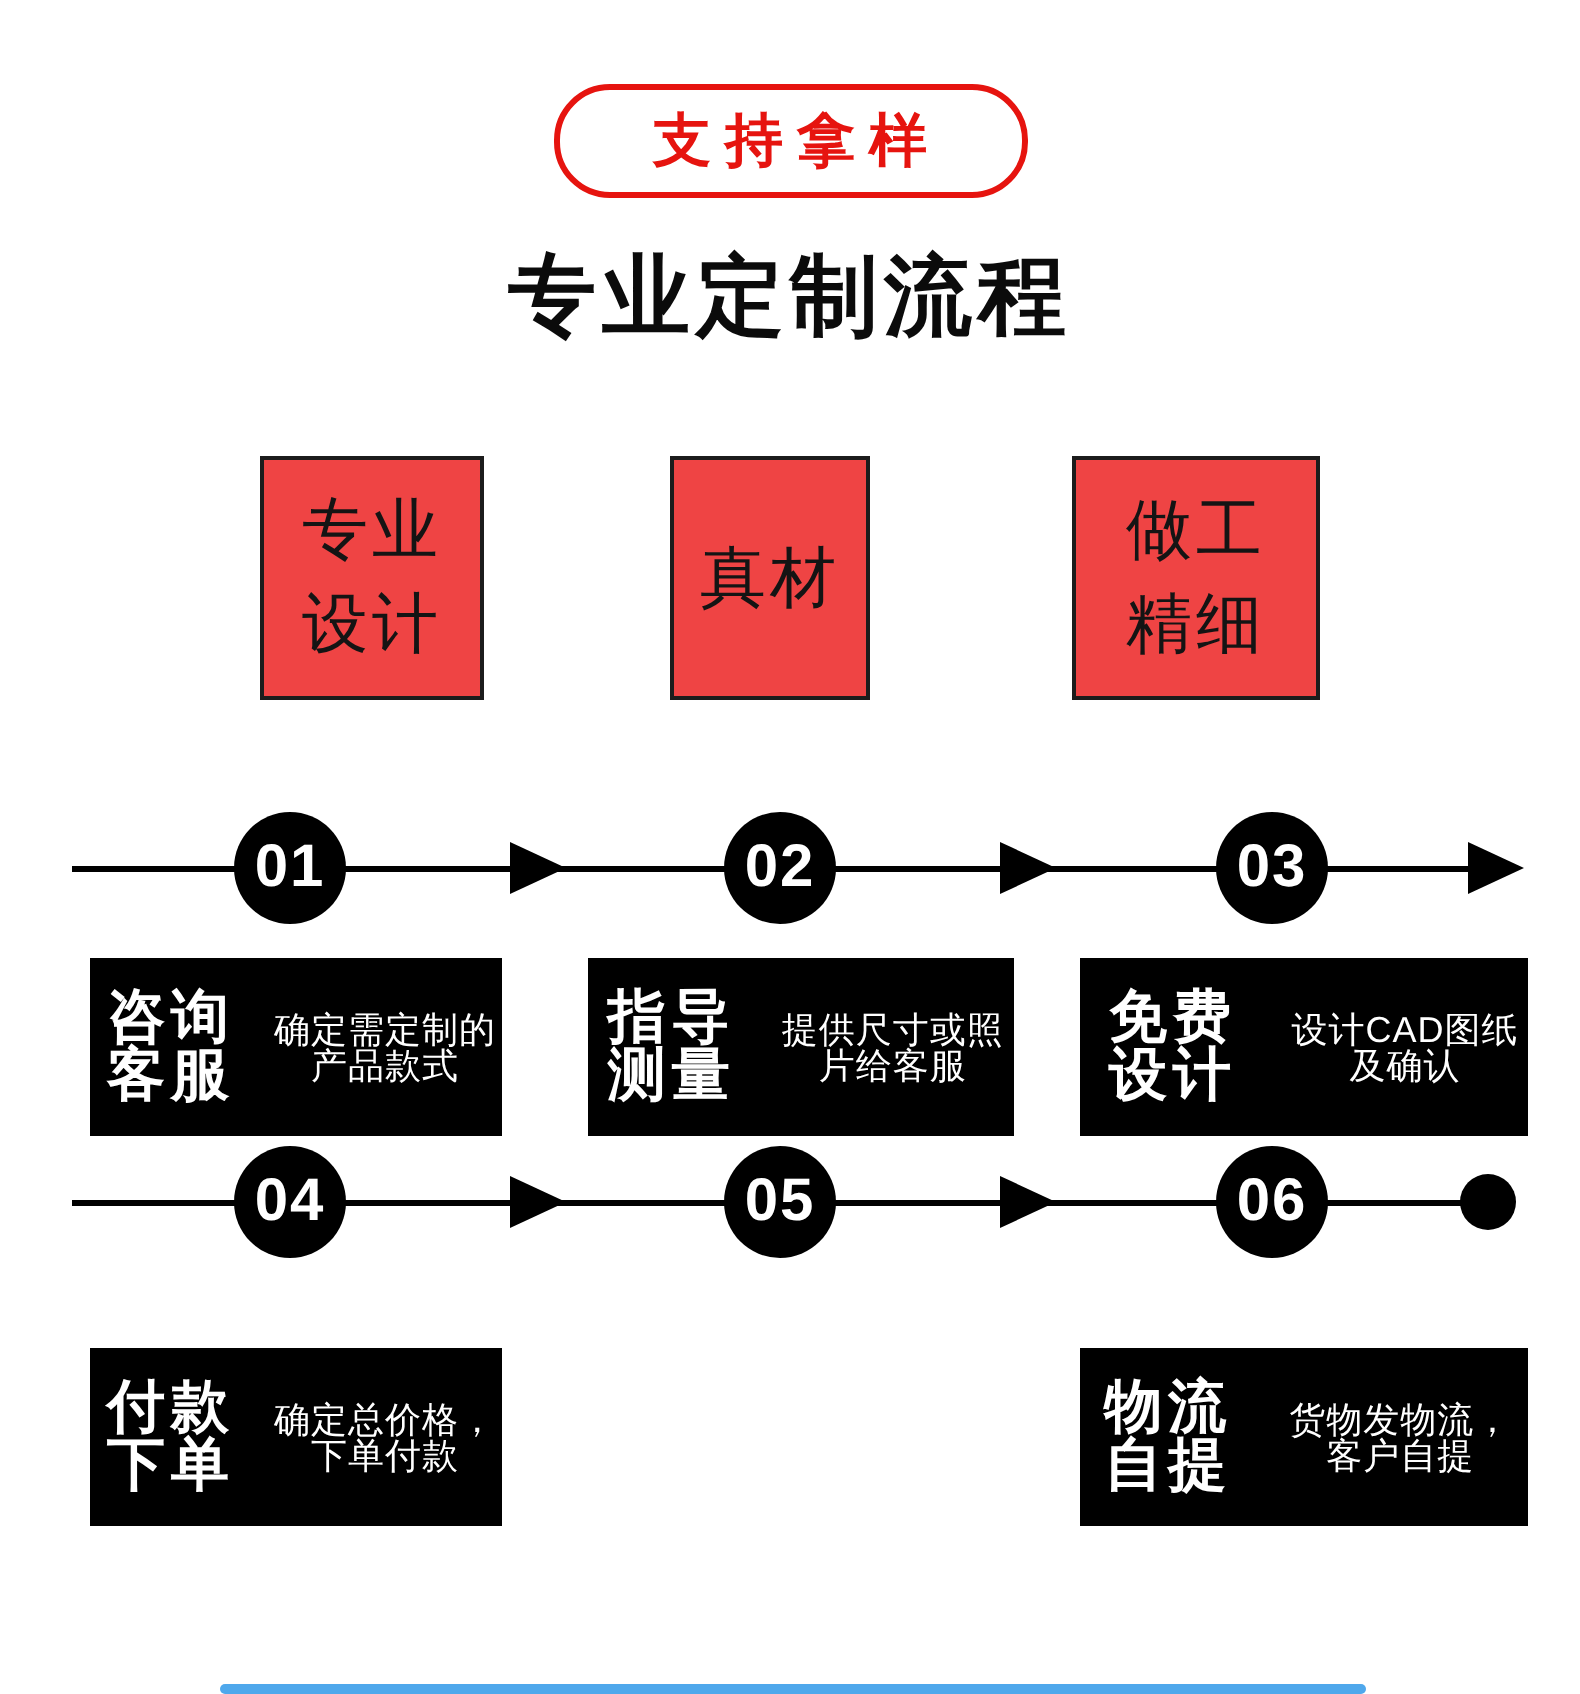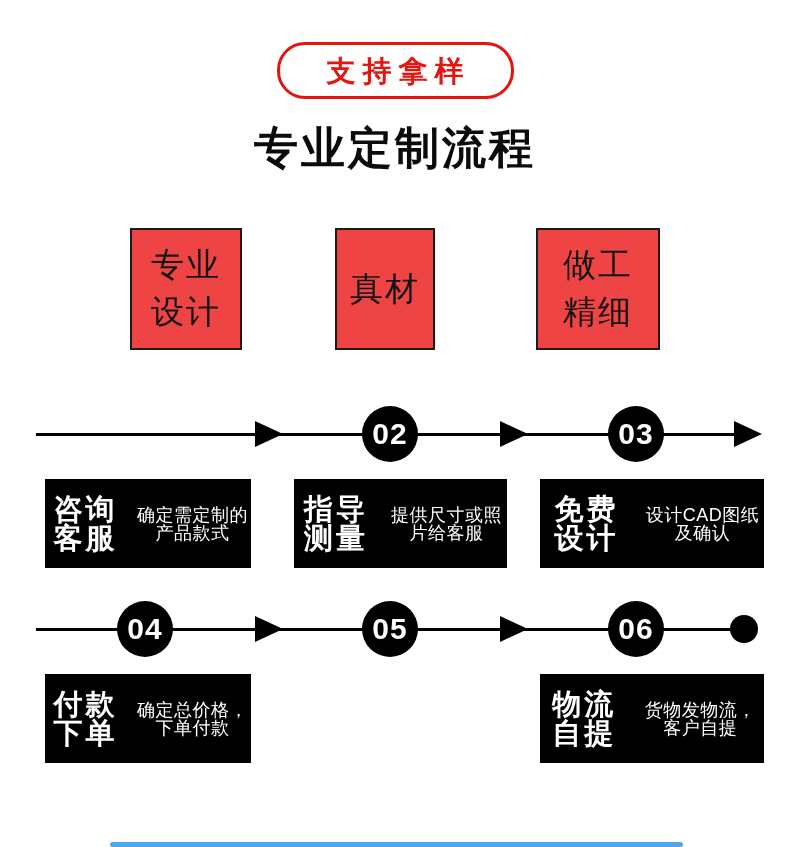--- a/index.html
+++ b/index.html
@@ -56,21 +56,21 @@
     color:#141414;
   }
   .fbox span{display:block;}
   .fbox1{left:130px;width:112px;}
   .fbox2{left:335px;width:100px;}
   .fbox3{left:536px;width:124px;}
 
   
   .timeline{position:absolute;left:0;width:100%;height:64px;}
   .timeline1{top:403px;}
-  .timeline2{top:598px;}
+  .timeline2{top:570px;}
   .tl-line{position:absolute;top:30px;height:3px;background:#000;}
   .tl-line1{left:36px;width:700px;}
   .tl-line2{left:36px;width:696px;}
   .circle{
     position:absolute;top:3px;width:56px;height:56px;
     background:#000;border-radius:50%;
     color:#fff;font-size:30px;font-weight:600;
     display:flex;align-items:center;justify-content:center;
     letter-spacing:1px;
   }
@@ -136,20 +136,21 @@
     <div class="fbox fbox3">
       <div>
         <span>做工</span>
         <span>精细</span>
       </div>
     </div>
   </div>
 
   <div class="timeline timeline1">
     <div class="tl-line tl-line1"></div>
+    <div class="circle c1">01</div>
     <div class="arrow a1"></div>
     <div class="circle c2">02</div>
     <div class="arrow a2"></div>
     <div class="circle c3">03</div>
     <div class="arrow a3"></div>
   </div>
 
   <div class="steps-row steps1">
     <div class="sb sb1">
       <div class="t">咨询客服</div>

